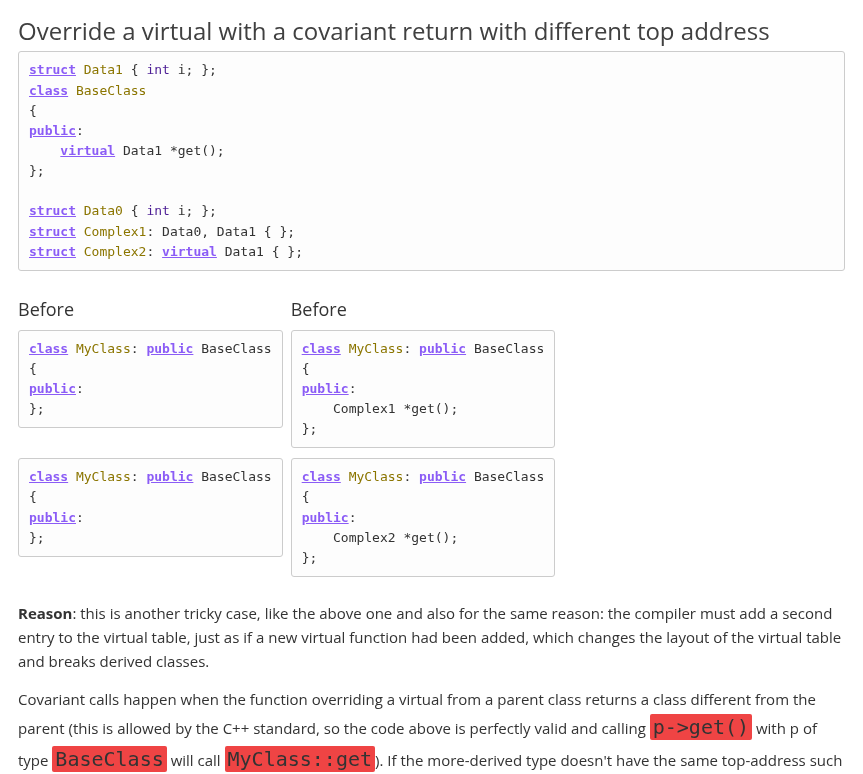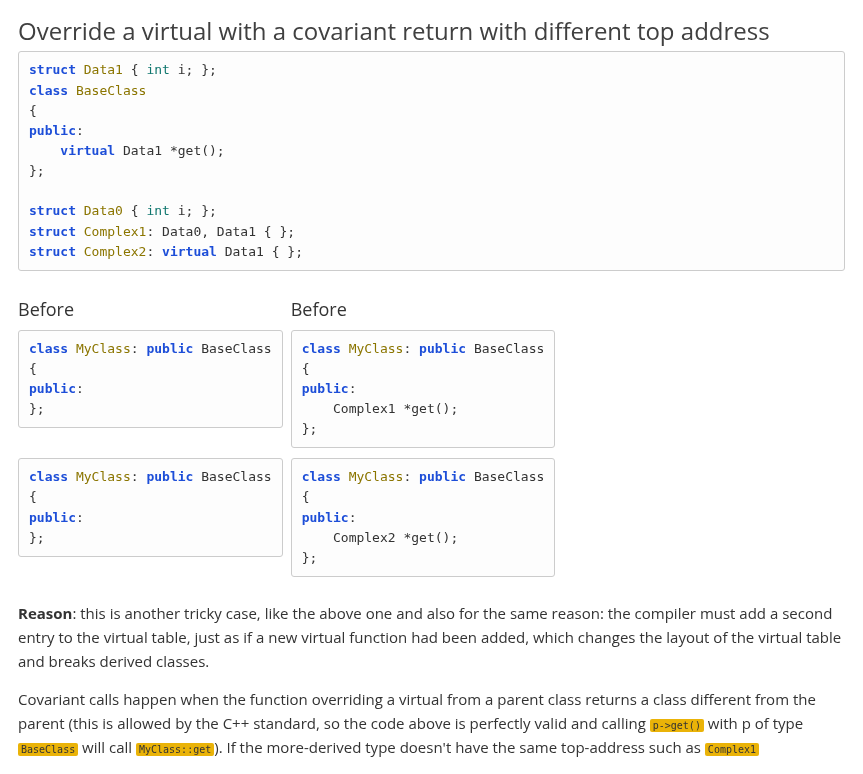--- a/index.html
+++ b/index.html
@@ -38,28 +38,28 @@
 }
 .compare {
   display: flex;
   gap: 8px;
   align-items: flex-start;
 }
 .col { flex: 0 0 auto; }
 p { margin: 14px 0; color: #333; }
 code.inline {
   font-family: "Consolas", "Menlo", monospace;
-  font-size: 10px;
-  background: #eab308;
+  font-size: 20px;
+  background: #ef4444;
   padding: 1px 3px;
   border-radius: 2px;
 }
 
-.kw { color: #1d4ed8; font-weight: bold; }
-.kwbi { color: #0f766e; }
+.kw { color: #8b5cf6; font-weight: bold; text-decoration: underline; }
+.kwbi { color: #4c1d95; }
 .ty { color: #8b7500; }
 </style>
 </head>
 <body>
 
 <h3>Override a virtual with a covariant return with different top address</h3>
 
 <pre class="code"><span class="kw">struct</span> <span class="ty">Data1</span> { <span class="kwbi">int</span> i; };
 <span class="kw">class</span> <span class="ty">BaseClass</span>
 {

